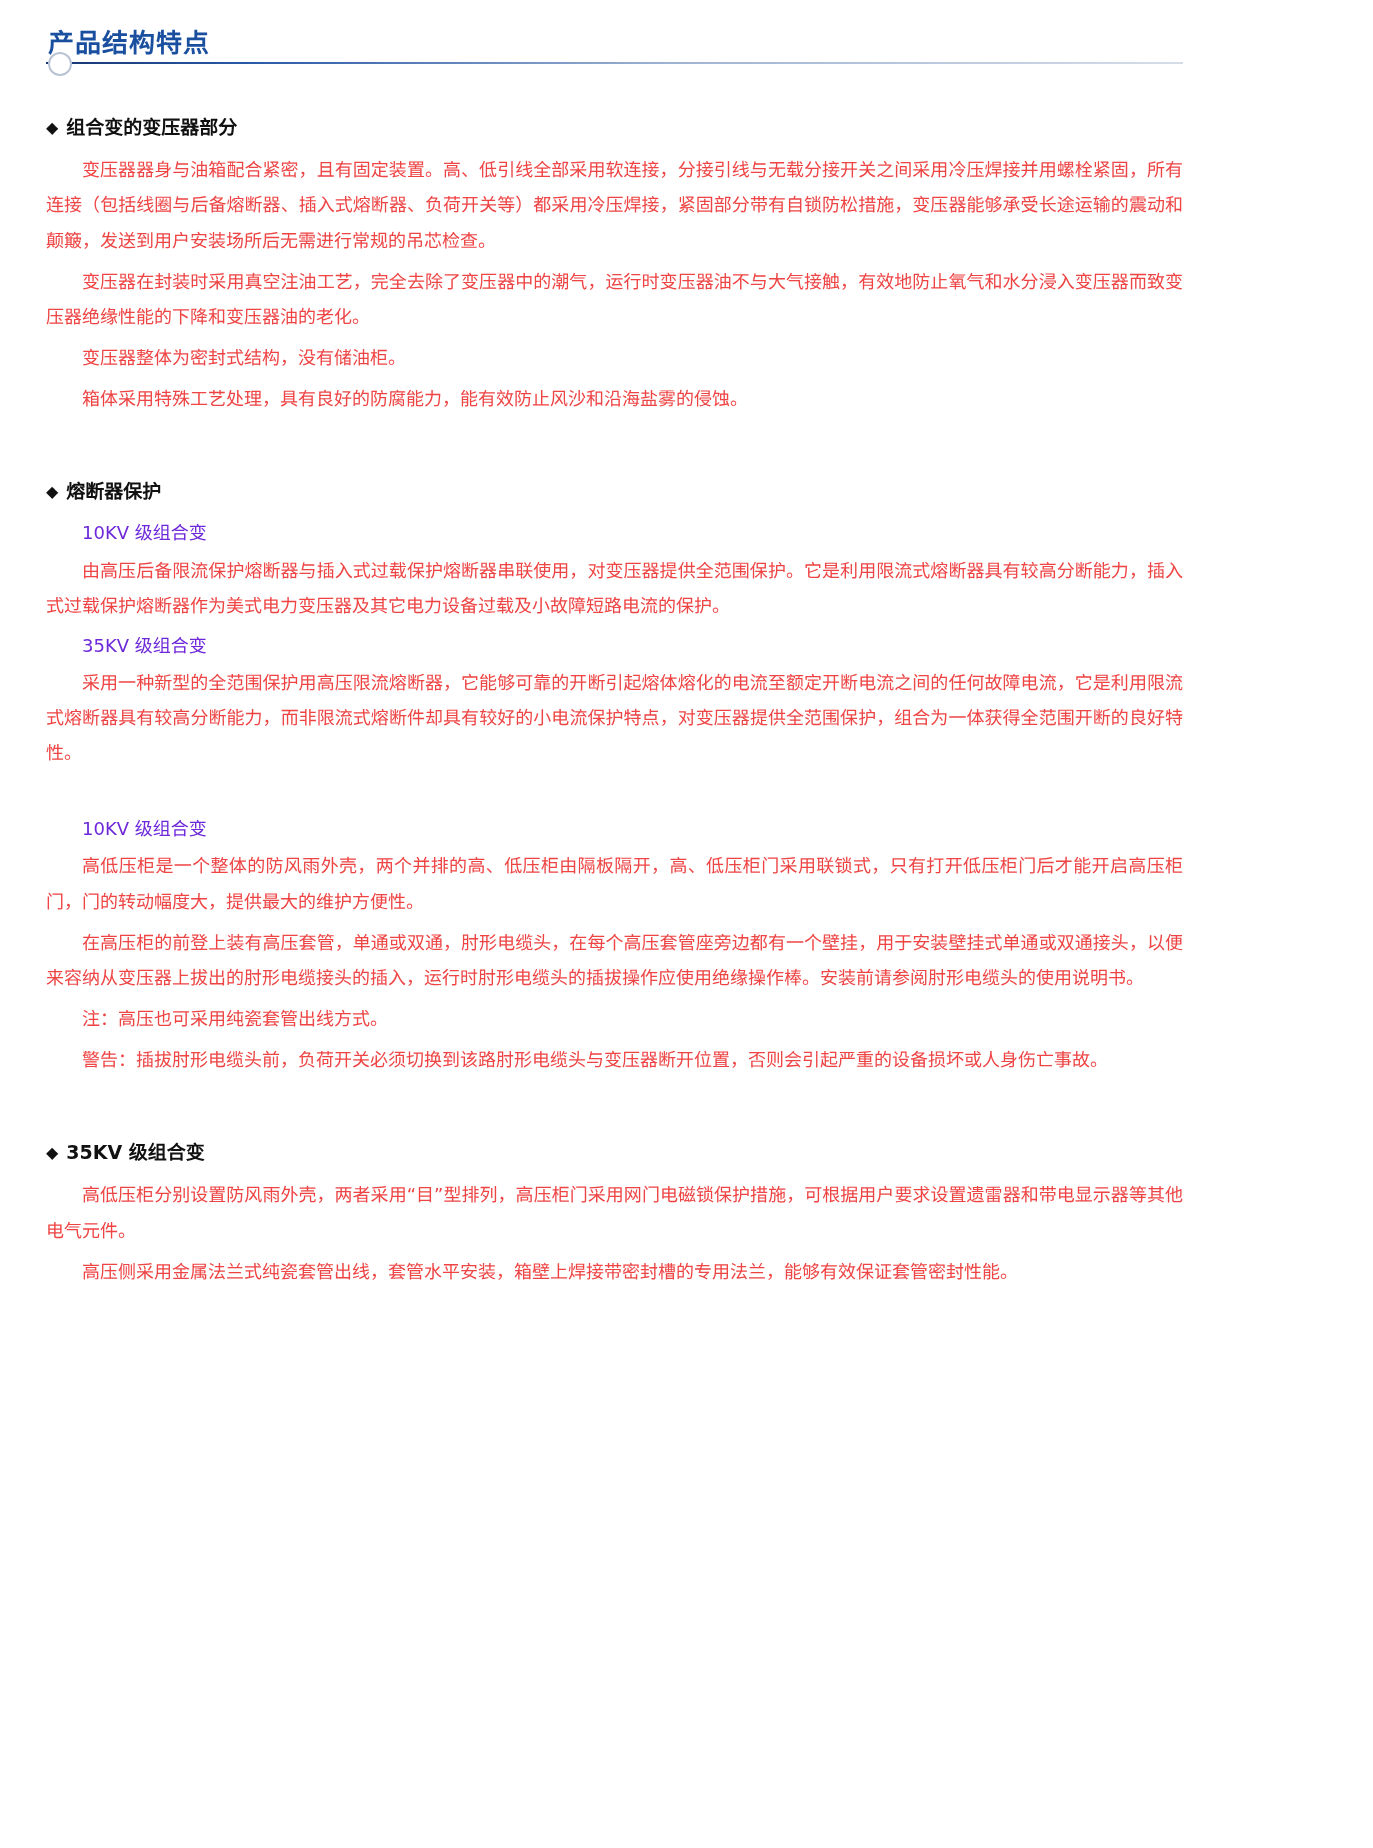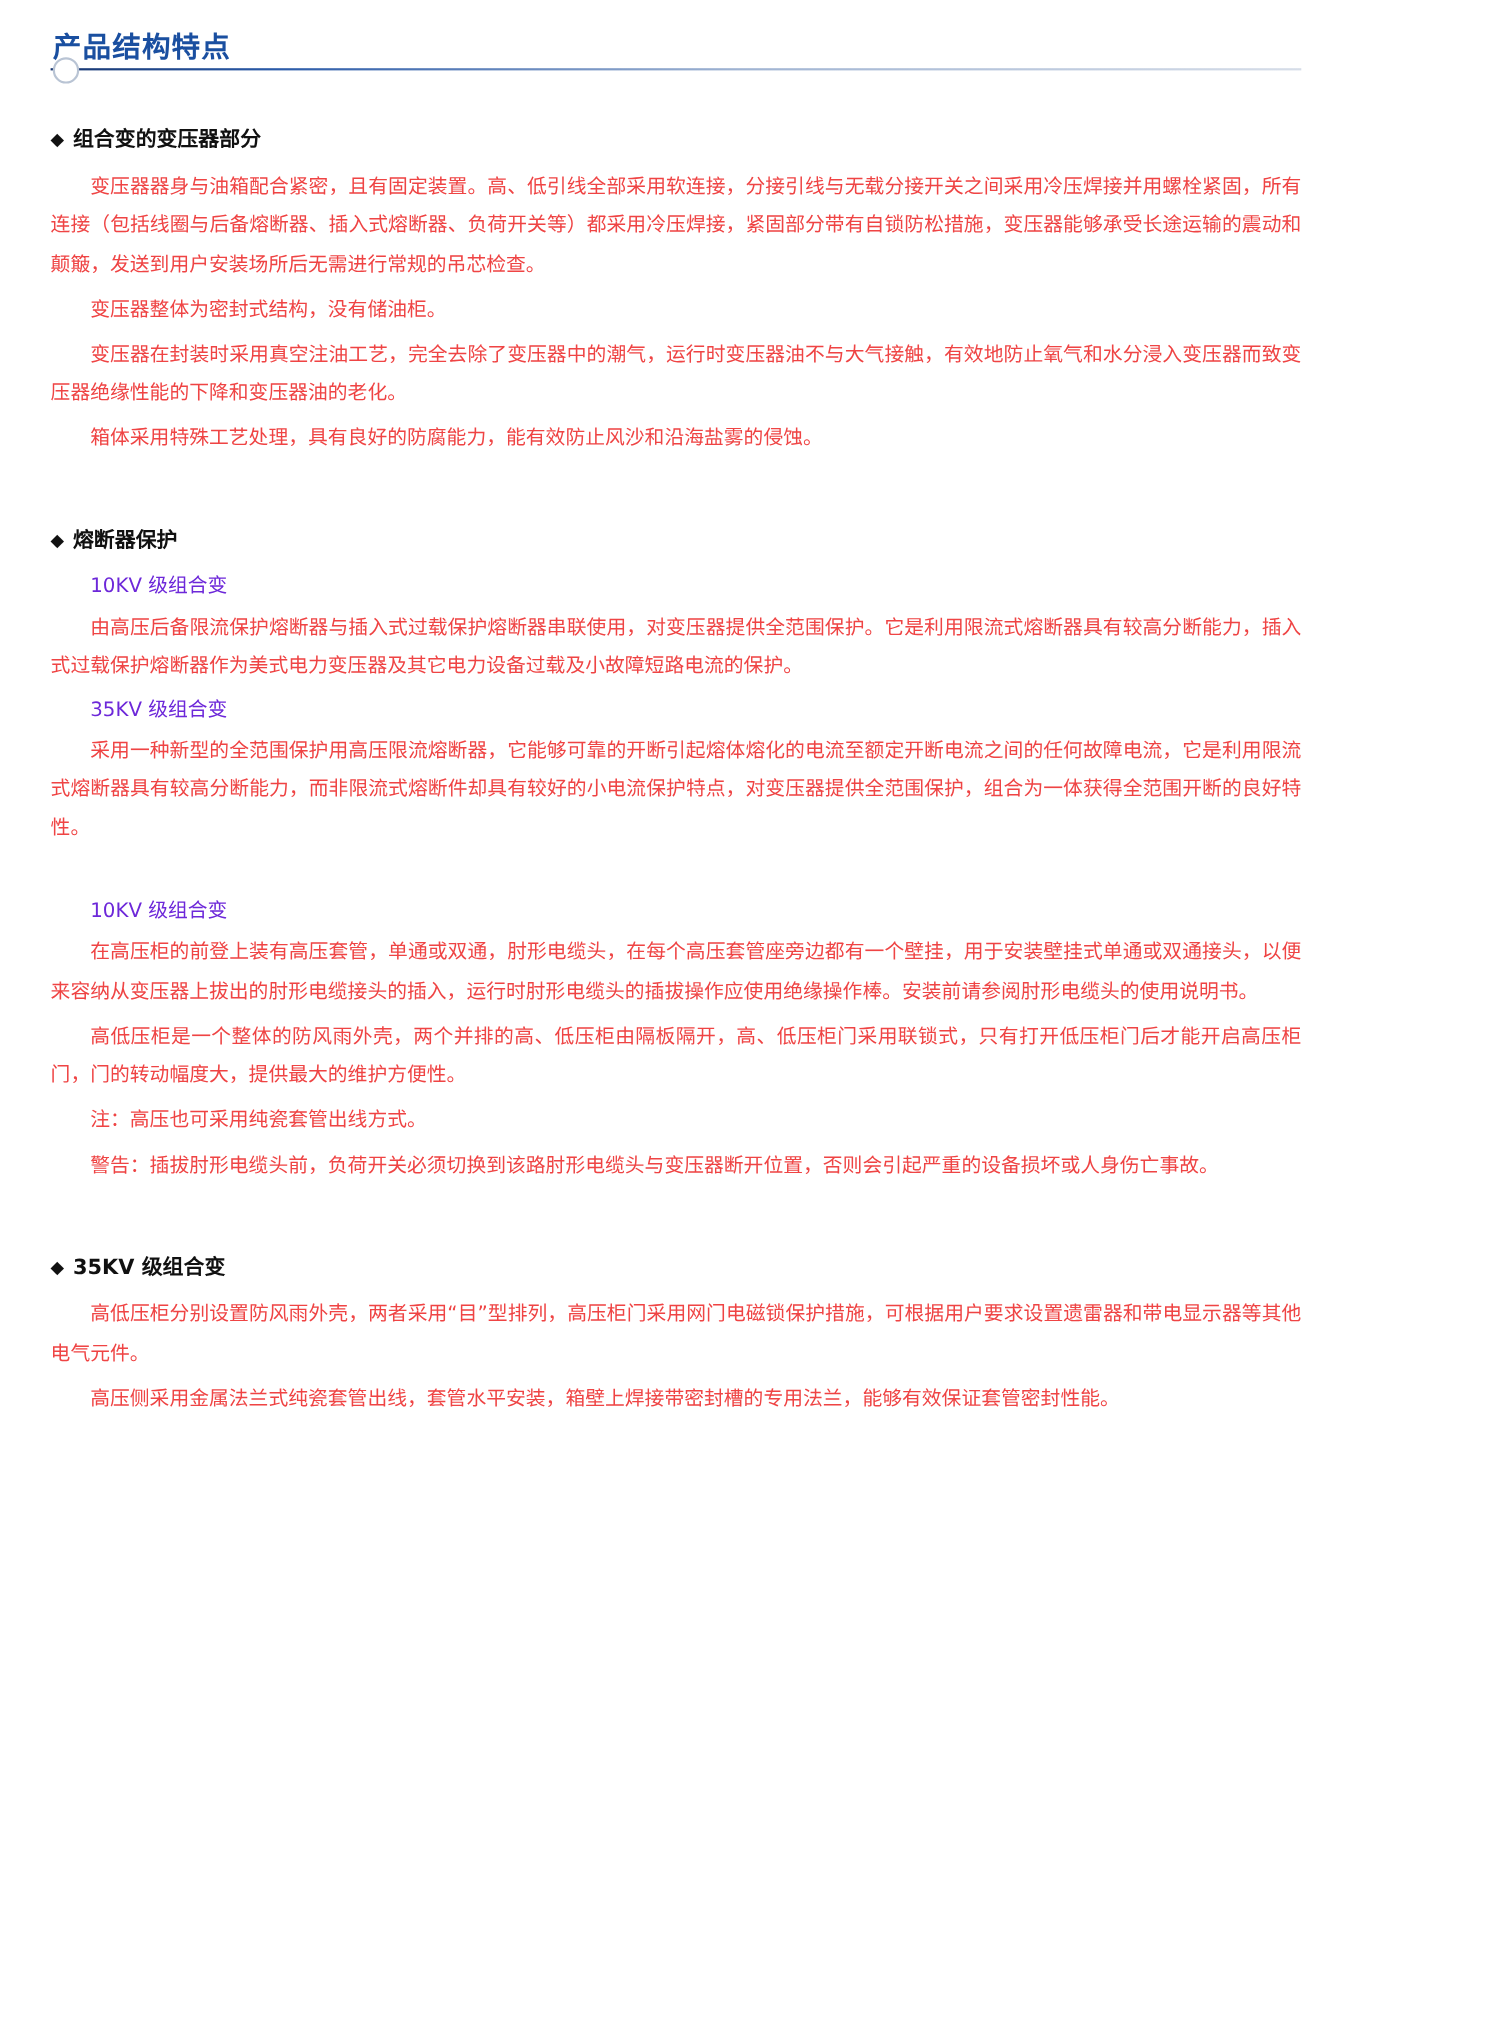--- a/index.html
+++ b/index.html
@@ -106,43 +106,43 @@
     <div class="header-circle"></div>
   </div>
 
   <div class="content">
 
     <div class="section">
       <div class="section-heading">
         <span class="diamond">◆</span><span>组合变的变压器部分</span>
       </div>
       <p class="body-text">变压器器身与油箱配合紧密，且有固定装置。高、低引线全部采用软连接，分接引线与无载分接开关之间采用冷压焊接并用螺栓紧固，所有连接（包括线圈与后备熔断器、插入式熔断器、负荷开关等）都采用冷压焊接，紧固部分带有自锁防松措施，变压器能够承受长途运输的震动和颠簸，发送到用户安装场所后无需进行常规的吊芯检查。</p>
+      <p class="body-text">变压器在封装时采用真空注油工艺，完全去除了变压器中的潮气，运行时变压器油不与大气接触，有效地防止氧气和水分浸入变压器而致变压器绝缘性能的下降和变压器油的老化。</p>
       <p class="body-text">变压器整体为密封式结构，没有储油柜。</p>
-      <p class="body-text">变压器在封装时采用真空注油工艺，完全去除了变压器中的潮气，运行时变压器油不与大气接触，有效地防止氧气和水分浸入变压器而致变压器绝缘性能的下降和变压器油的老化。</p>
       <p class="body-text">箱体采用特殊工艺处理，具有良好的防腐能力，能有效防止风沙和沿海盐雾的侵蚀。</p>
     </div>
 
     <div class="spacer-lg"></div>
 
     <div class="section">
       <div class="section-heading">
         <span class="diamond">◆</span><span>熔断器保护</span>
       </div>
       <div class="sub-heading">10KV 级组合变</div>
       <p class="body-text">由高压后备限流保护熔断器与插入式过载保护熔断器串联使用，对变压器提供全范围保护。它是利用限流式熔断器具有较高分断能力，插入式过载保护熔断器作为美式电力变压器及其它电力设备过载及小故障短路电流的保护。</p>
       <div class="sub-heading">35KV 级组合变</div>
       <p class="body-text">采用一种新型的全范围保护用高压限流熔断器，它能够可靠的开断引起熔体熔化的电流至额定开断电流之间的任何故障电流，它是利用限流式熔断器具有较高分断能力，而非限流式熔断件却具有较好的小电流保护特点，对变压器提供全范围保护，组合为一体获得全范围开断的良好特性。</p>
     </div>
 
     <div class="spacer-lg"></div>
 
     <div class="section">
       <div class="sub-heading">10KV 级组合变</div>
+      <p class="body-text">高低压柜是一个整体的防风雨外壳，两个并排的高、低压柜由隔板隔开，高、低压柜门采用联锁式，只有打开低压柜门后才能开启高压柜门，门的转动幅度大，提供最大的维护方便性。</p>
       <p class="body-text">在高压柜的前登上装有高压套管，单通或双通，肘形电缆头，在每个高压套管座旁边都有一个壁挂，用于安装壁挂式单通或双通接头，以便来容纳从变压器上拔出的肘形电缆接头的插入，运行时肘形电缆头的插拔操作应使用绝缘操作棒。安装前请参阅肘形电缆头的使用说明书。</p>
-      <p class="body-text">高低压柜是一个整体的防风雨外壳，两个并排的高、低压柜由隔板隔开，高、低压柜门采用联锁式，只有打开低压柜门后才能开启高压柜门，门的转动幅度大，提供最大的维护方便性。</p>
       <p class="body-text">注：高压也可采用纯瓷套管出线方式。</p>
       <p class="body-text">警告：插拔肘形电缆头前，负荷开关必须切换到该路肘形电缆头与变压器断开位置，否则会引起严重的设备损坏或人身伤亡事故。</p>
     </div>
 
     <div class="spacer-lg"></div>
 
     <div class="section">
       <div class="section-heading">
         <span class="diamond">◆</span><span>35KV 级组合变</span>
       </div>

